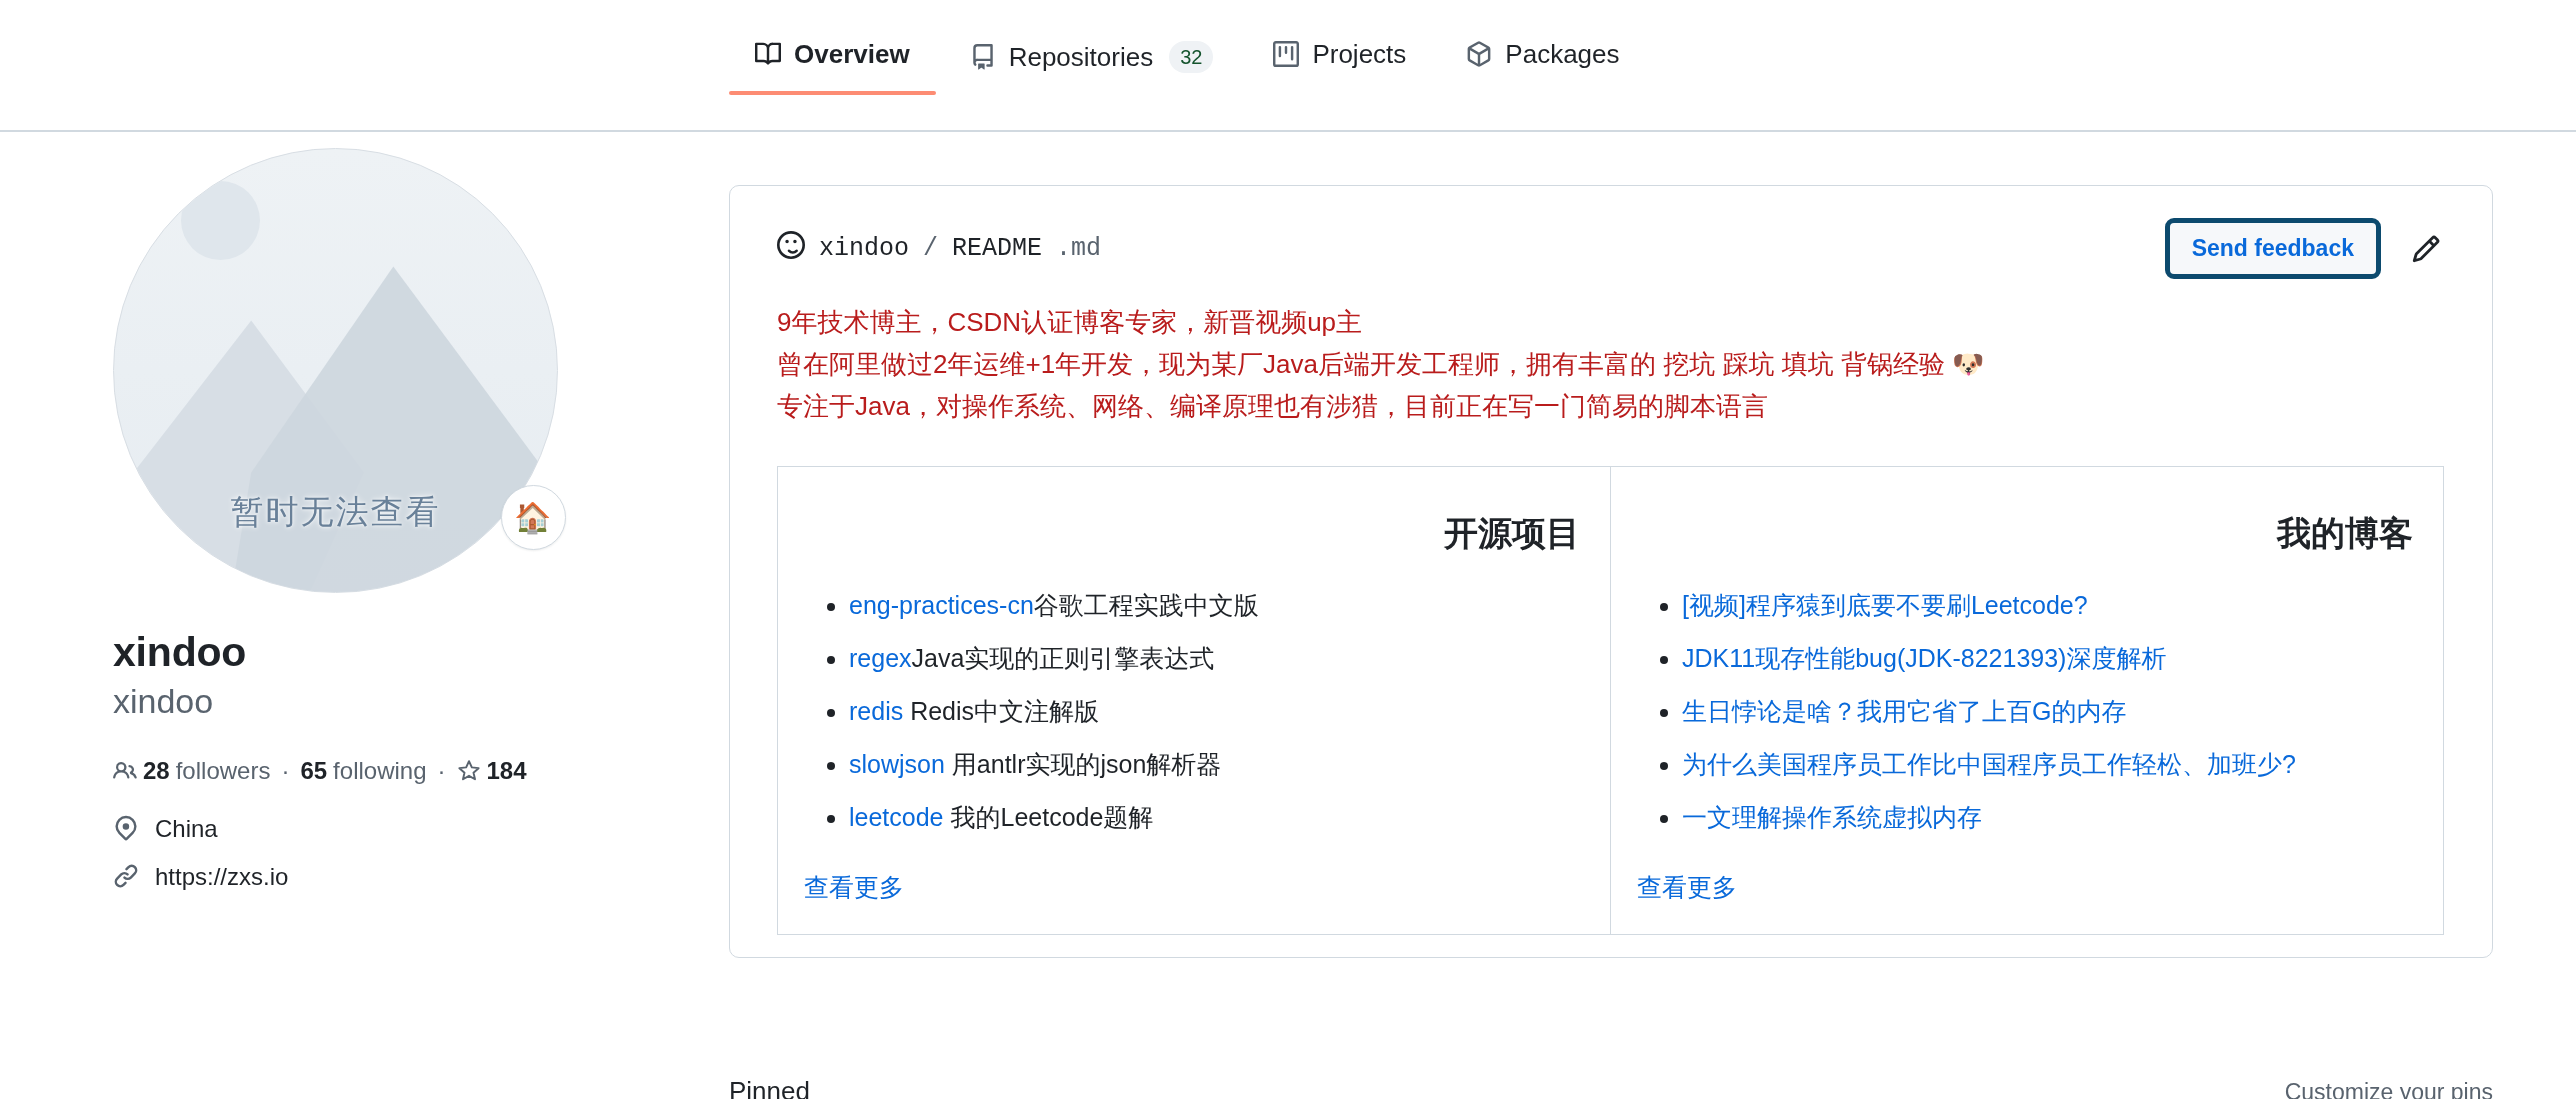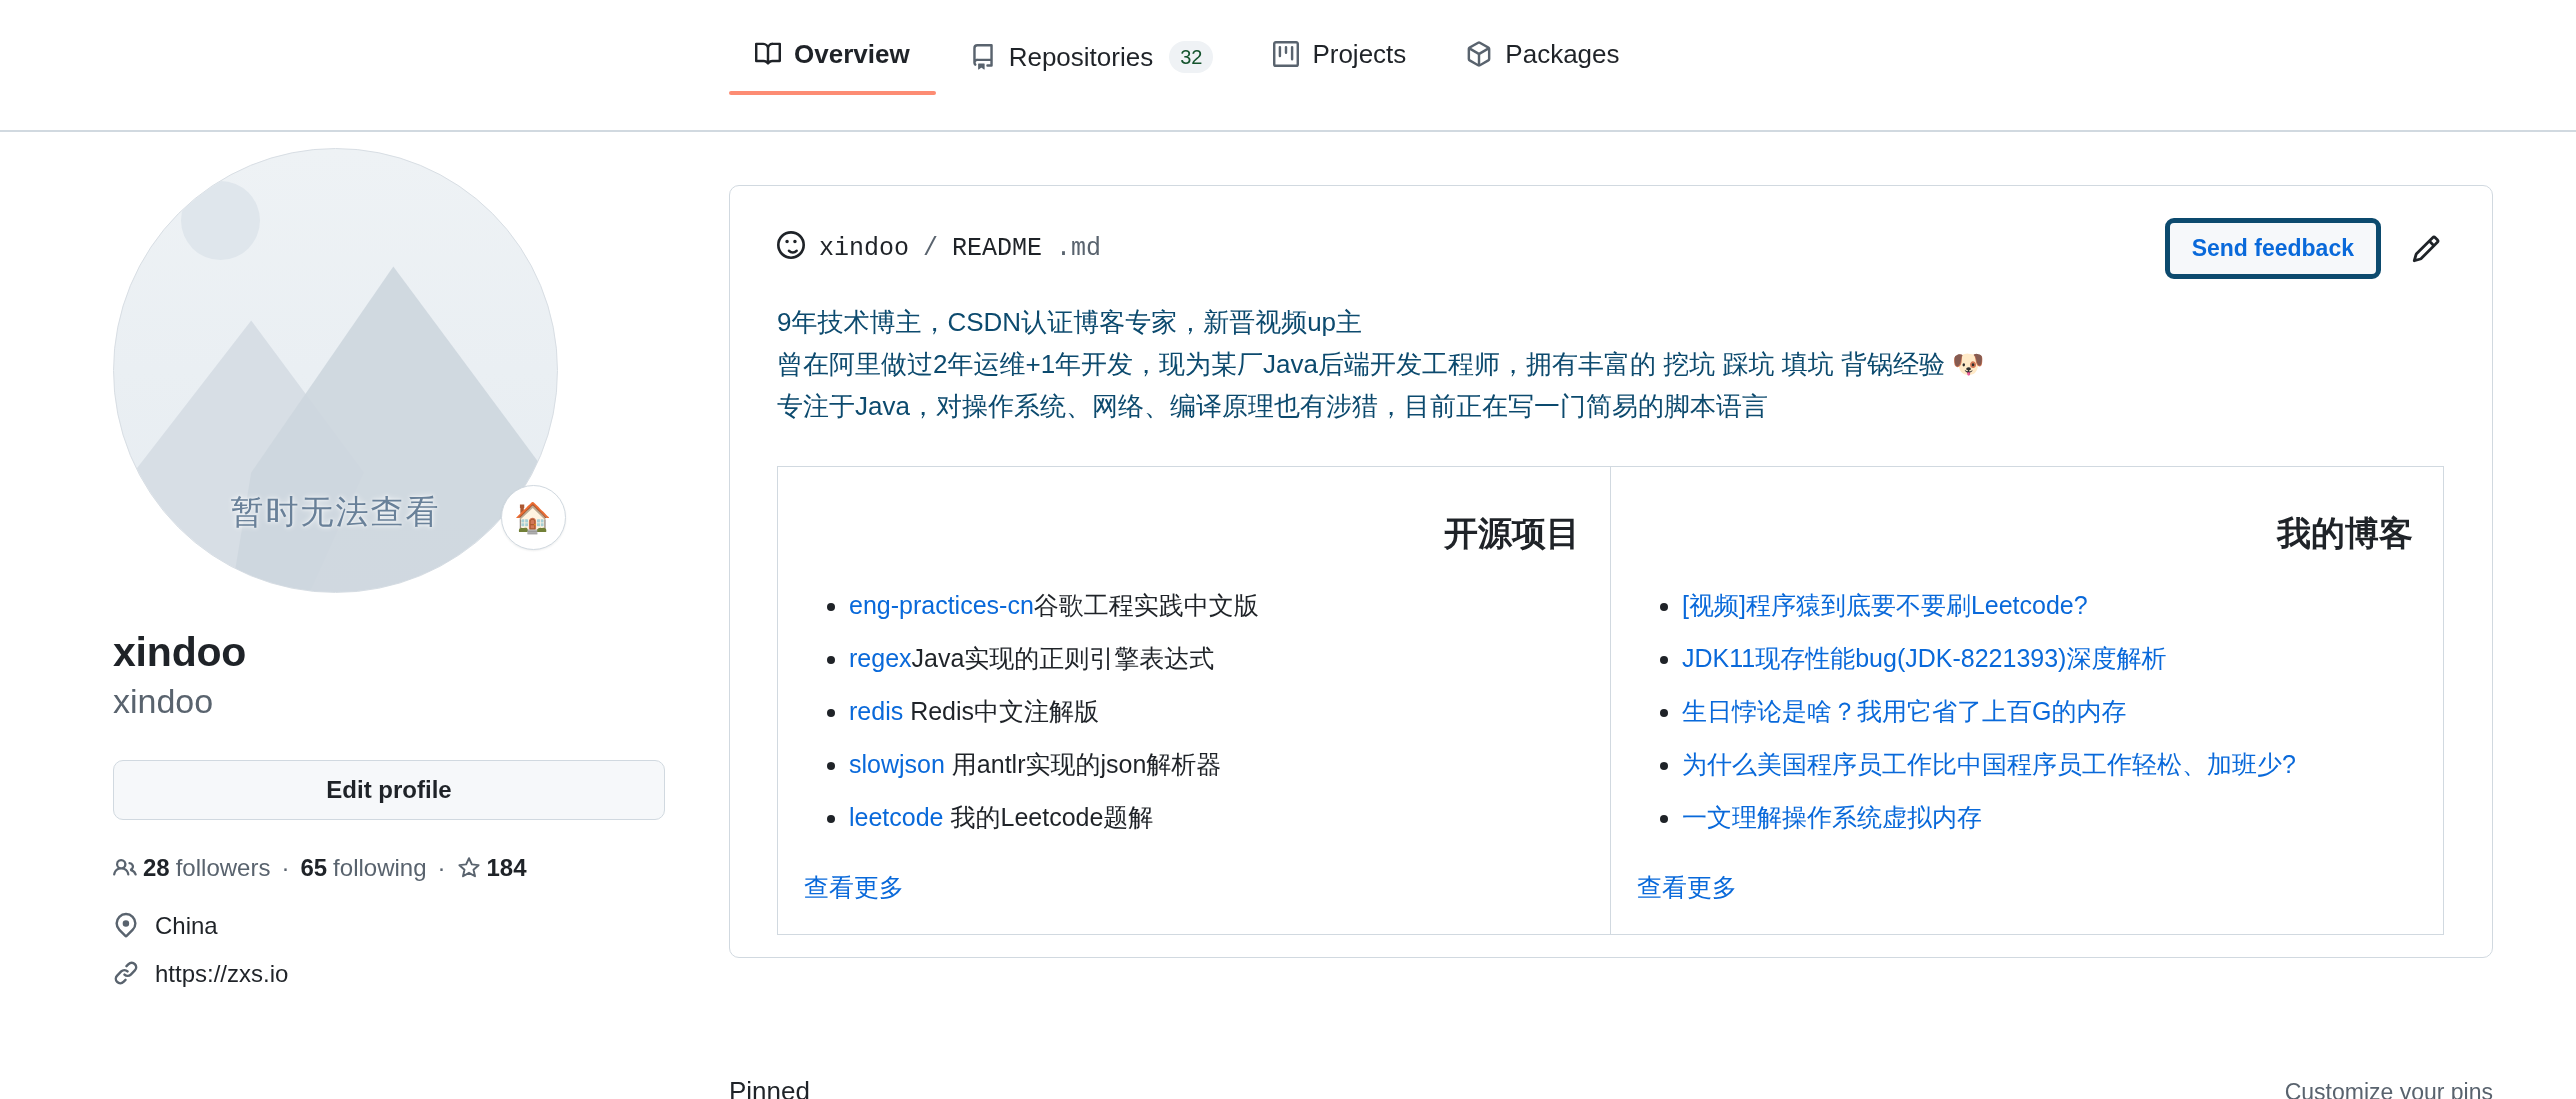--- a/index.html
+++ b/index.html
@@ -224,21 +224,21 @@
     background: transparent;
     border: none;
     padding: 4px;
     cursor: pointer;
     line-height: 0;
   }
   .bio {
     padding: 22px 47px 0 47px;
     font-size: 26px;
     line-height: 1.62;
-    color: #0c4a6e;
+    color: #b91c1c;
   }
 
   .md-table {
     margin: 39px 47px 0 47px;
     width: calc(100% - 95px);
     border-collapse: collapse;
     border: 1px solid #d1d9e0;
     table-layout: fixed;
   }
   .md-table td {
@@ -358,21 +358,20 @@
         <div class="broken-text">暂时无法查看</div>
       </div>
       <div class="status-badge">🏠</div>
     </div>
 
     <div class="name-block">
       <div class="full-name">xindoo</div>
       <div class="login-name">xindoo</div>
     </div>
 
-    <button class="edit-profile-btn">Edit profile</button>
 
     <div class="social-counts">
       <span class="grp">
         <span>
           <svg width="24" height="24" viewBox="0 0 16 16" fill="#59636e" aria-hidden="true">
             <path d="M2 5.5a3.5 3.5 0 1 1 5.898 2.549 5.508 5.508 0 0 1 3.034 4.084.75.75 0 1 1-1.482.235 4 4 0 0 0-7.9 0 .75.75 0 0 1-1.482-.236A5.507 5.507 0 0 1 3.102 8.05 3.493 3.493 0 0 1 2 5.5ZM11 4a3.001 3.001 0 0 1 2.22 5.018 5.01 5.01 0 0 1 2.56 3.012.749.749 0 0 1-.885.954.752.752 0 0 1-.549-.514 3.507 3.507 0 0 0-2.522-2.372.75.75 0 0 1-.574-.73v-.352a.75.75 0 0 1 .416-.672A1.5 1.5 0 0 0 11 5.5.75.75 0 0 1 11 4Zm-5.5-.5a2 2 0 1 0-.001 3.999A2 2 0 0 0 5.5 3.5Z"></path>
           </svg>
         </span>
         <span class="cnum">28</span>
         <span>followers</span>

